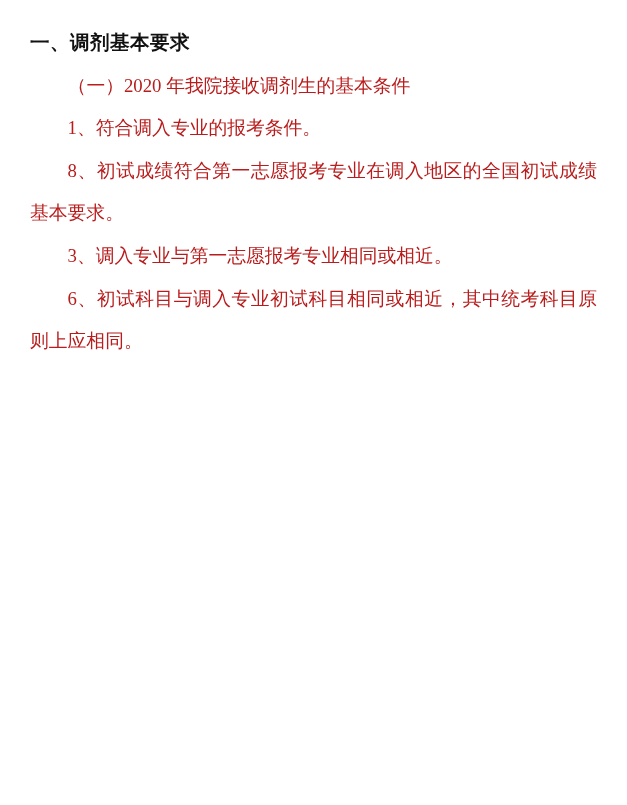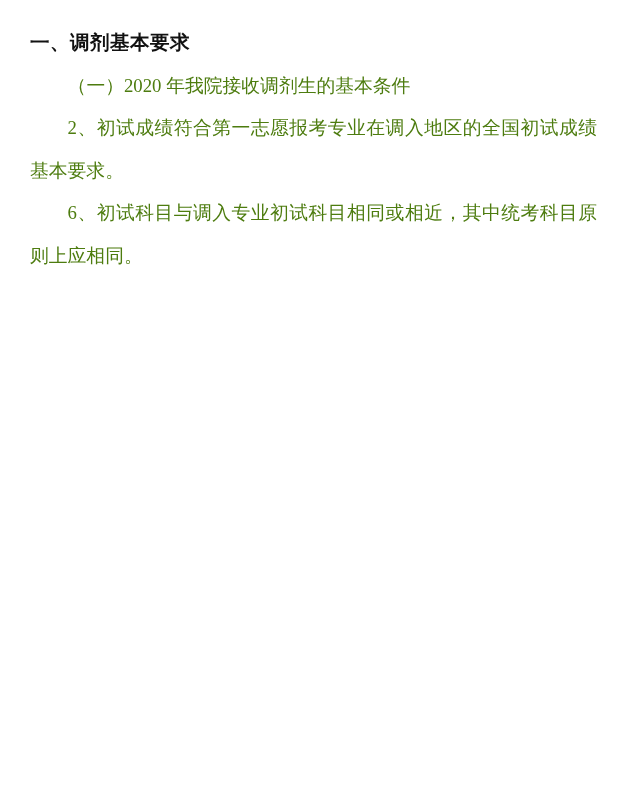--- a/index.html
+++ b/index.html
@@ -20,33 +20,35 @@
     margin: 0;
     color: #111111;
     font-family: "Liberation Serif", "DejaVu Serif", serif;
     font-weight: bold;
     font-size: 19.5px;
     line-height: 42.6px;
     letter-spacing: 0.5px;
   }
   .para {
     margin: 0;
-    color: #4d7c0f;
+    color: #b91c1c;
     font-family: "Liberation Serif", "DejaVu Serif", serif;
     font-size: 18.8px;
     line-height: 42.6px;
     text-indent: 2em;
     text-align: justify;
     text-justify: inter-character;
     word-break: normal;
   }
 </style>
 </head>
 <body>
 
 <div class="page">
   <h1 class="heading">一、调剂基本要求</h1>
   <div id="document-body">
       <p class="para">（一）2020 年我院接收调剂生的基本条件</p>
-      <p class="para">2、初试成绩符合第一志愿报考专业在调入地区的全国初试成绩基本要求。</p>
+      <p class="para">1、符合调入专业的报考条件。</p>
+      <p class="para">8、初试成绩符合第一志愿报考专业在调入地区的全国初试成绩基本要求。</p>
+      <p class="para">3、调入专业与第一志愿报考专业相同或相近。</p>
       <p class="para">6、初试科目与调入专业初试科目相同或相近，其中统考科目原则上应相同。</p>
     </div>
 </div>
 
 </body></html>

